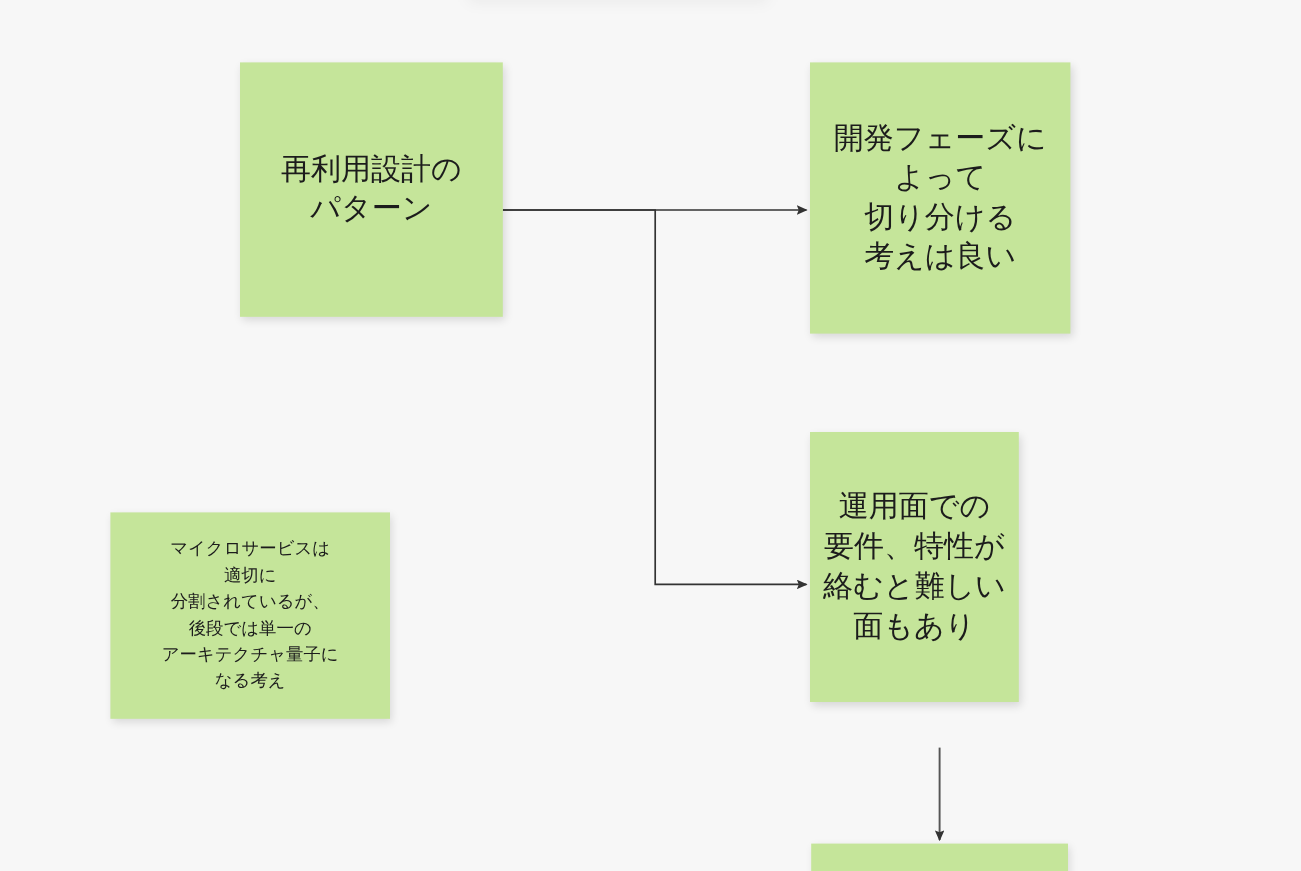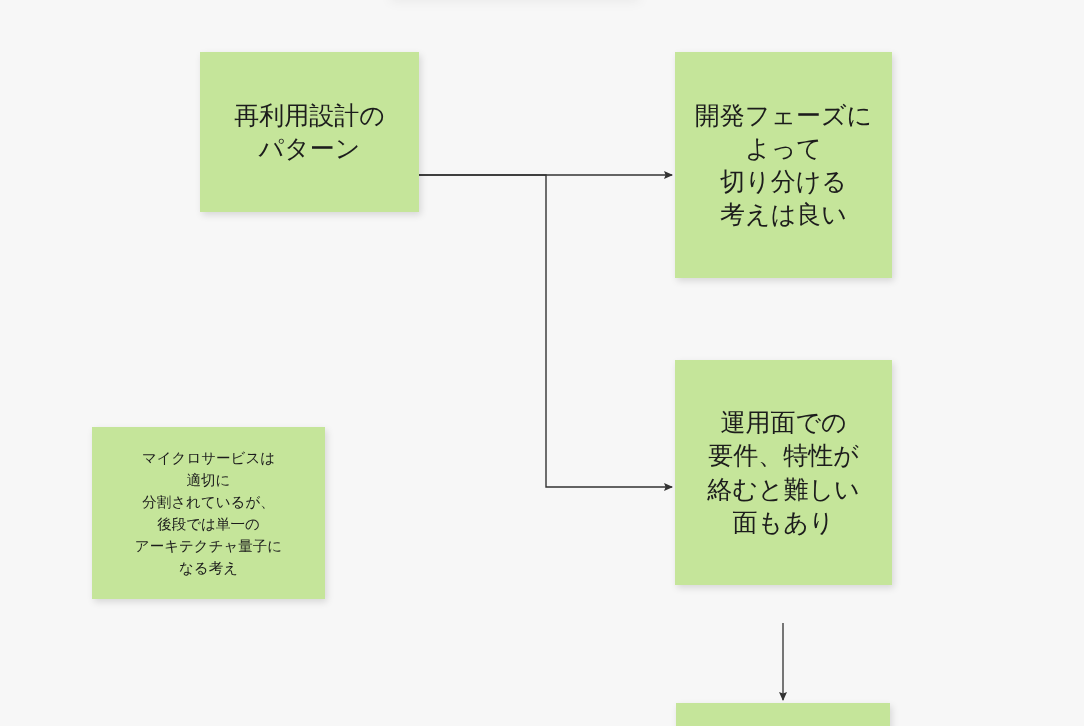--- a/index.html
+++ b/index.html
@@ -56,23 +56,23 @@
     font-size: 25px;
     line-height: 1.33;
   }
 
   .note-sm .note-text {
     font-size: 14.5px;
     line-height: 1.52;
   }
 
   
-  #note-reuse-pattern   { left: 200px; top: 52px;  width: 219px; height: 160px; }
+  #note-reuse-pattern   { left: 200px; top: 52px;  width: 219px; height: 212px; }
   #note-dev-phase       { left: 675px; top: 52px;  width: 217px; height: 226px; }
-  #note-ops-aspects     { left: 675px; top: 360px; width: 217px; height: 225px; font-family: Liberation Serif, serif; }
+  #note-ops-aspects     { left: 675px; top: 360px; width: 174px; height: 225px; font-family: Liberation Serif, serif; }
   #note-microservices   { left: 92px;  top: 427px; width: 233px; height: 172px; }
   #note-bottom-partial  { left: 676px; top: 703px; width: 214px; height: 60px; }
 
   #connectors {
     position: absolute;
     left: 0;
     top: 0;
     width: 1084px;
     height: 726px;
     pointer-events: none;

